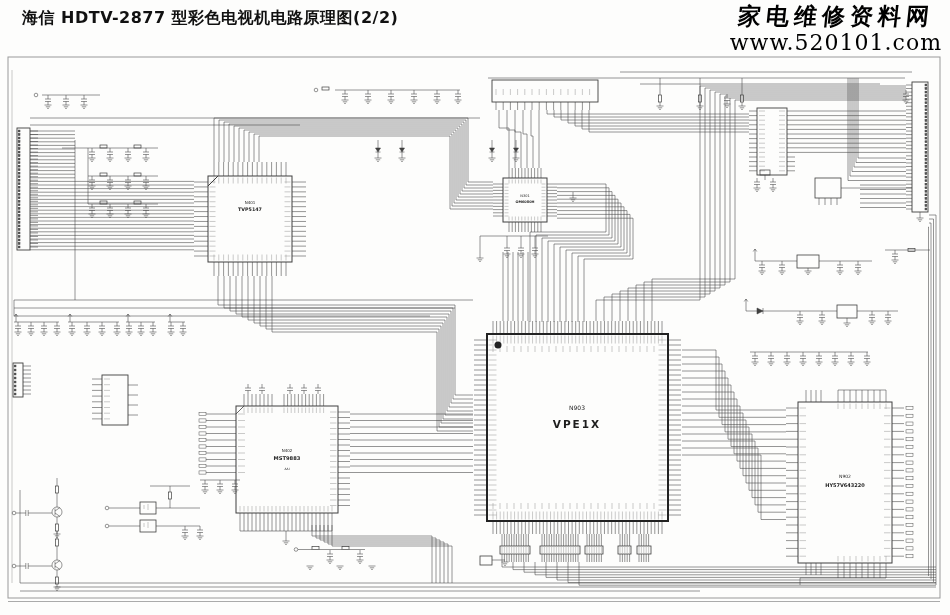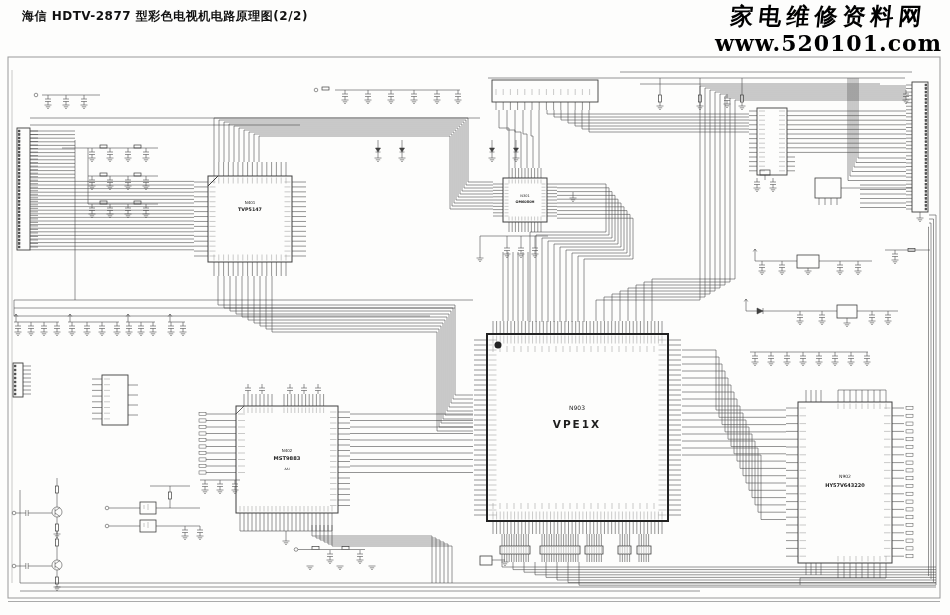--- a/index.html
+++ b/index.html
@@ -1,23 +1,23 @@
 <!DOCTYPE html>
 <html><head>
 <meta charset="utf-8">
 <style>
   html,body{margin:0;padding:0;background:#fff;}
   .page{position:relative;width:950px;height:615px;background:#fdfdfc;overflow:hidden;
         font-family:"DejaVu Sans",sans-serif;}
-  .hdr-title{position:absolute;left:22px;top:8px;font-size:12px;font-weight:bold;color:#111;
+  .hdr-title{position:absolute;left:22px;top:8px;font-size:16px;font-weight:bold;color:#111;
              letter-spacing:.5px;white-space:nowrap;}
   .brand{position:absolute;right:8px;top:1px;text-align:center;color:#000;}
   .brand-cn{font-family:"DejaVu Serif",serif;font-weight:bold;font-size:23px;letter-spacing:5px;
             transform:skewX(-6deg);white-space:nowrap;}
-  .brand-url{font-family:"DejaVu Serif",serif;font-weight:bold;font-size:22px;letter-spacing:1px;
+  .brand-url{font-family:"DejaVu Serif",serif;font-weight:normal;font-size:22px;letter-spacing:1px;
              margin-top:-2px;}
   svg{position:absolute;left:0;top:0;}
   svg text{font-family:"DejaVu Sans",sans-serif;fill:#1d1d1d;text-anchor:middle;}
   .tx{stroke:#8a8a8a;stroke-width:.45;}
 </style>
 </head>
 <body>
 
 <div class="page">
   <div class="hdr-title">海信 HDTV-2877 型彩色电视机电路原理图(2/2)</div>

